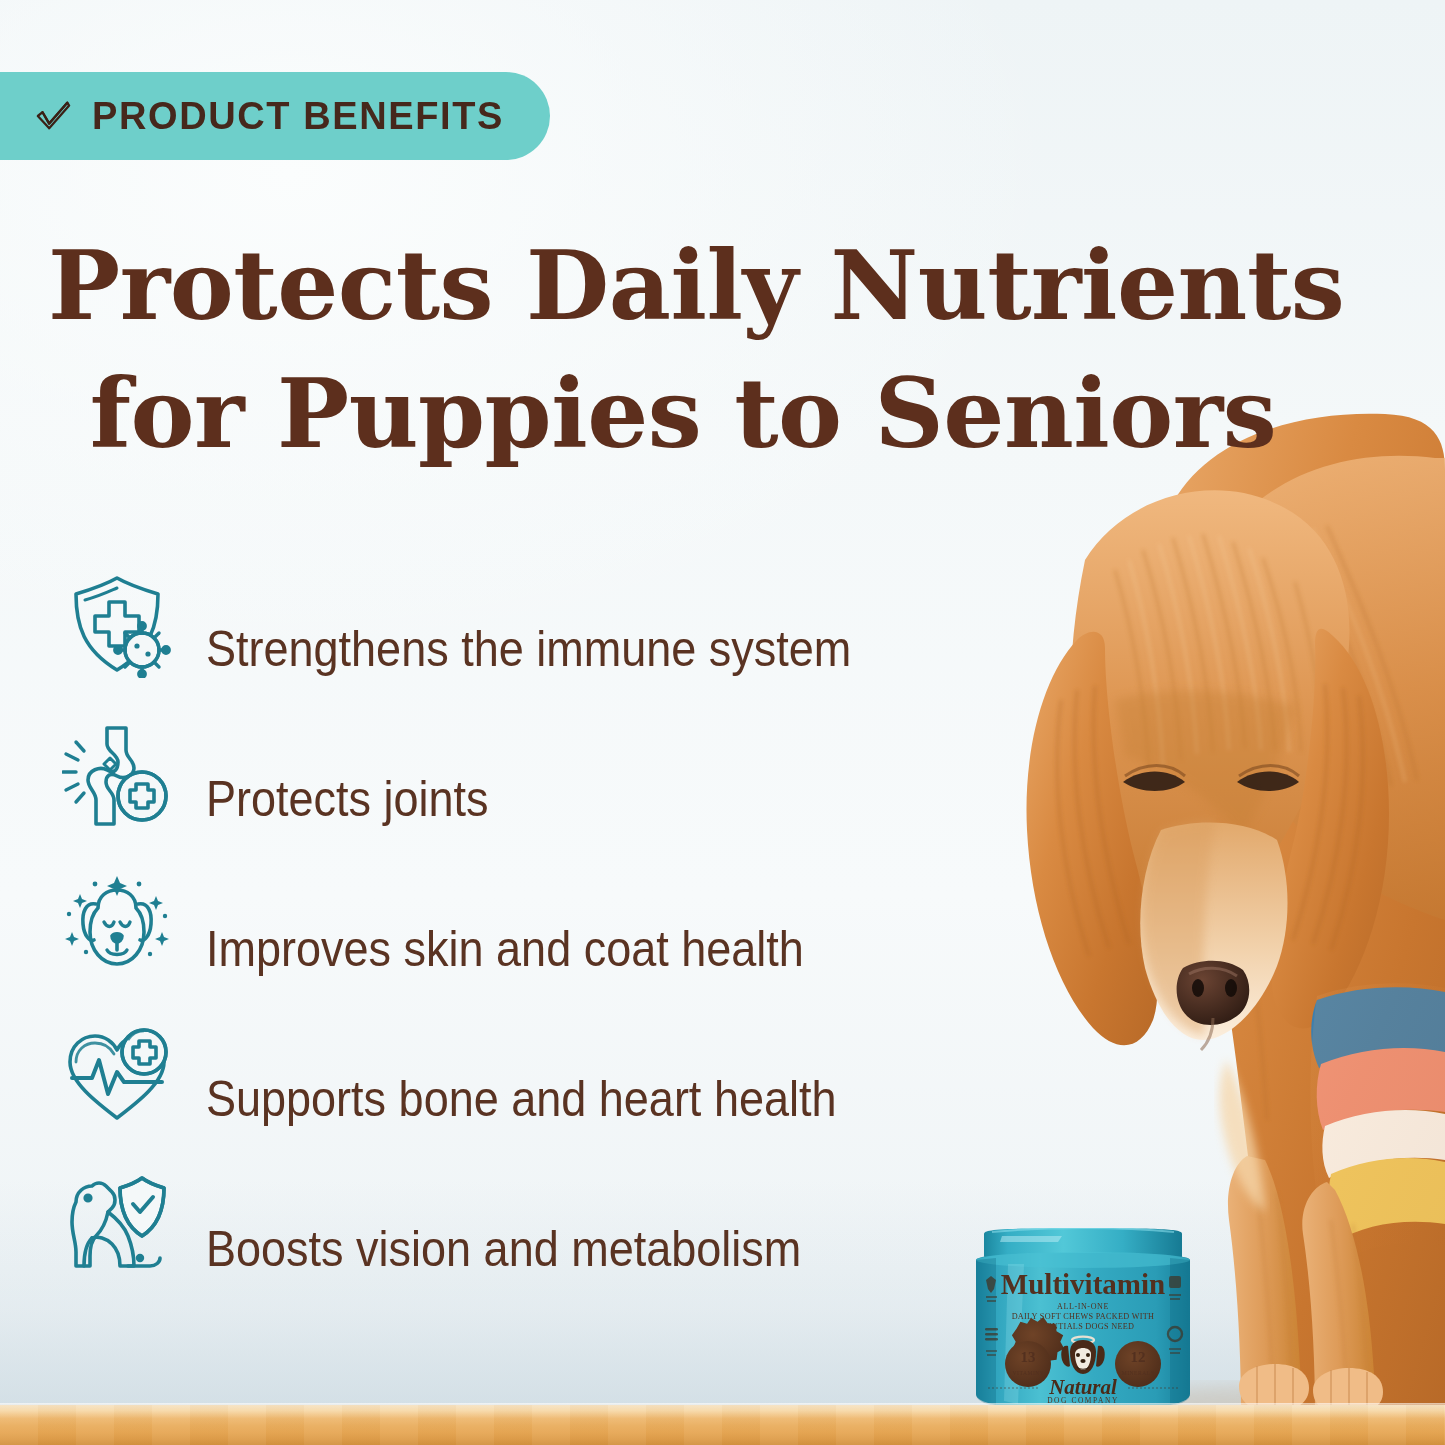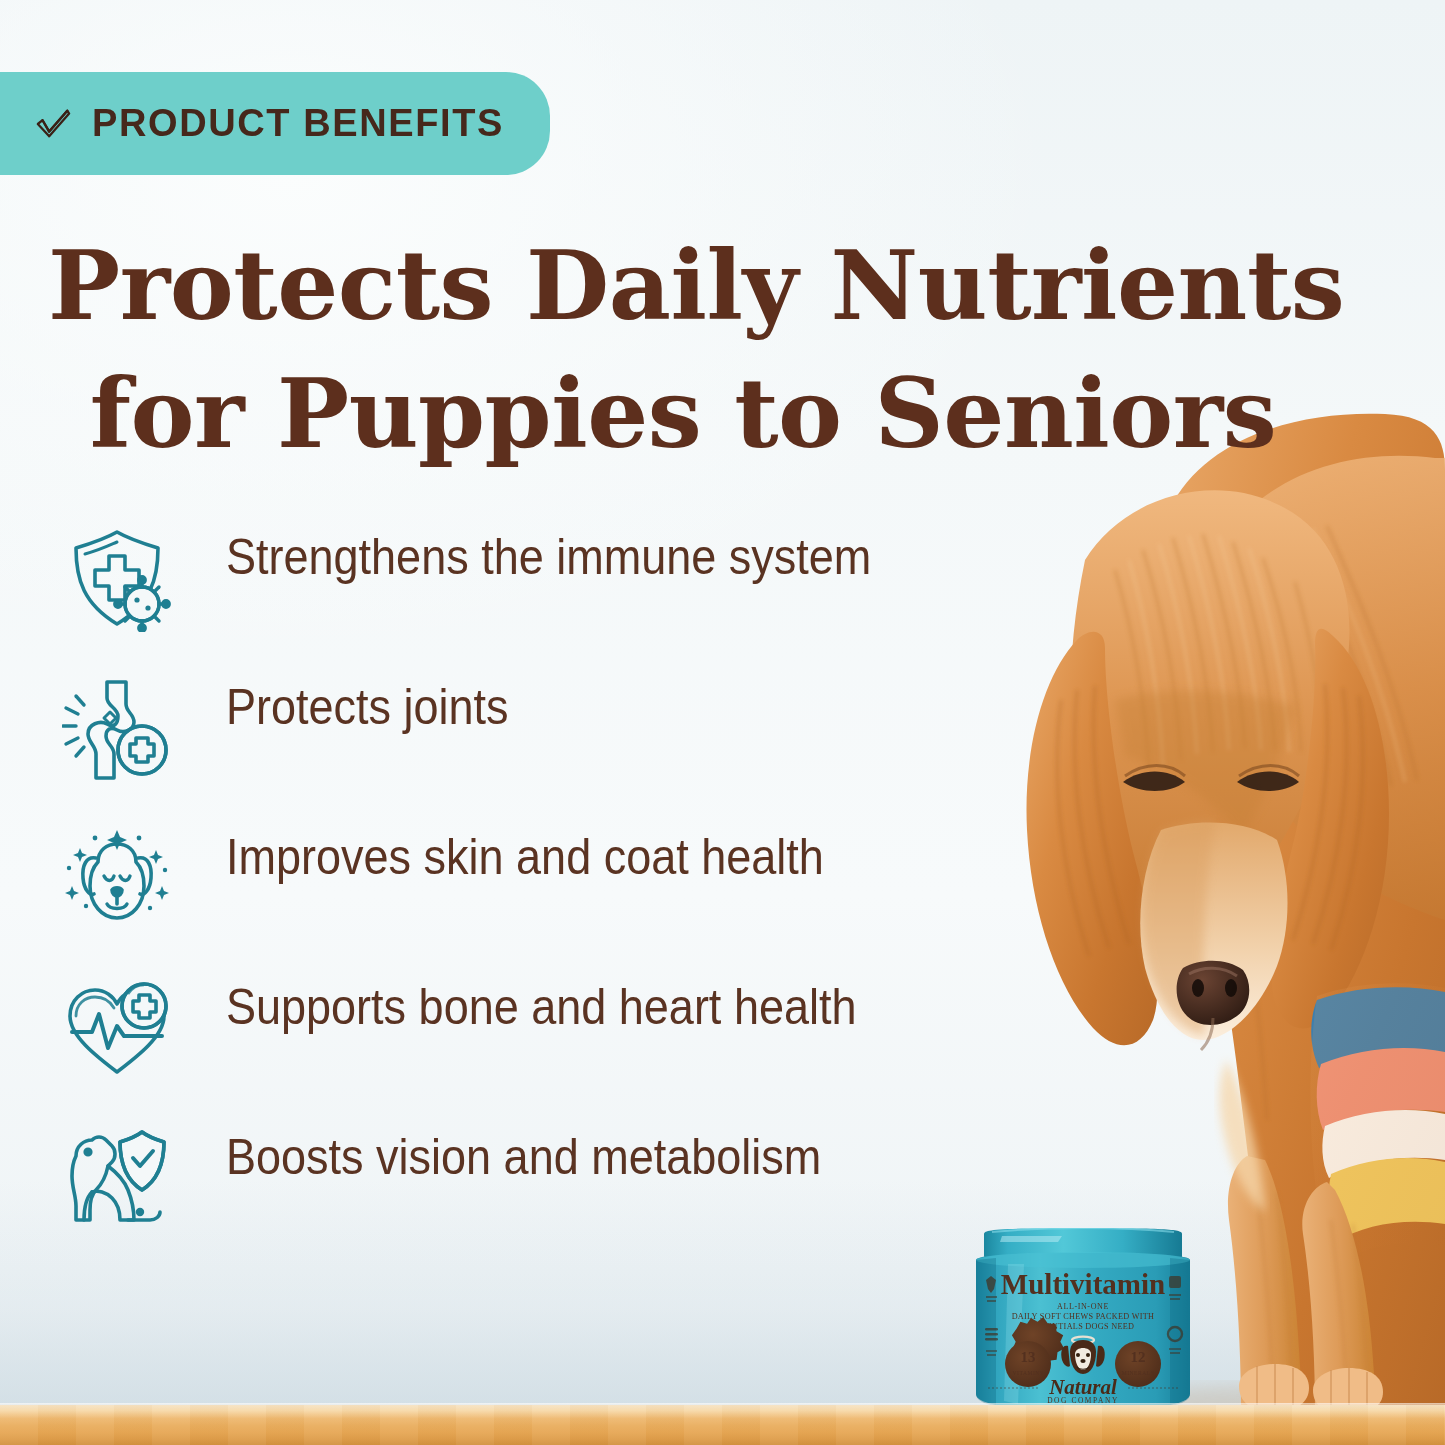--- a/index.html
+++ b/index.html
@@ -36,21 +36,21 @@
   #shelf-grain {
     position:absolute; inset:0;
     background:repeating-linear-gradient(90deg,
       rgba(255,255,255,.10) 0 38px, rgba(168,110,44,.07) 38px 76px);
     opacity:.5;
   }
 
   
   #badge {
     position:absolute; left:0; top:72px;
-    height:103px; padding:0 46px 0 34px;
+    height:88px; padding:0 46px 0 34px;
     display:flex; align-items:center; gap:20px;
     background:#6ecfca;
     border-radius:0 44px 44px 0;
   }
   #badge .check { width:38px; height:38px; flex:0 0 auto; display:block; }
   #badge .label {
     font-size:38px; font-weight:700; letter-spacing:1.6px;
     color:#46281c; white-space:nowrap;
     font-family:"Liberation Sans", sans-serif;
   }
@@ -66,21 +66,21 @@
     letter-spacing:-0.5px;
   }
   #headline .l1 { display:block; }
   #headline .l2 { display:block; text-align:center; width:1270px; }
 
   
   #benefits {
     position:absolute; left:62px; top:528px; width:990px;
   }
   .benefit {
-    display:flex; align-items:flex-start; gap:54px;
+    display:flex; align-items:flex-end; gap:34px;
     height:150px;
   }
   .benefit .ico { width:110px; height:104px; flex:0 0 110px; display:block; }
   .benefit .txt {
     font-size:50px; font-weight:400; color:#5a3322;
     font-family:"Liberation Sans", sans-serif;
     transform:scaleX(.90); transform-origin:left center;
     white-space:nowrap;
   }
 

